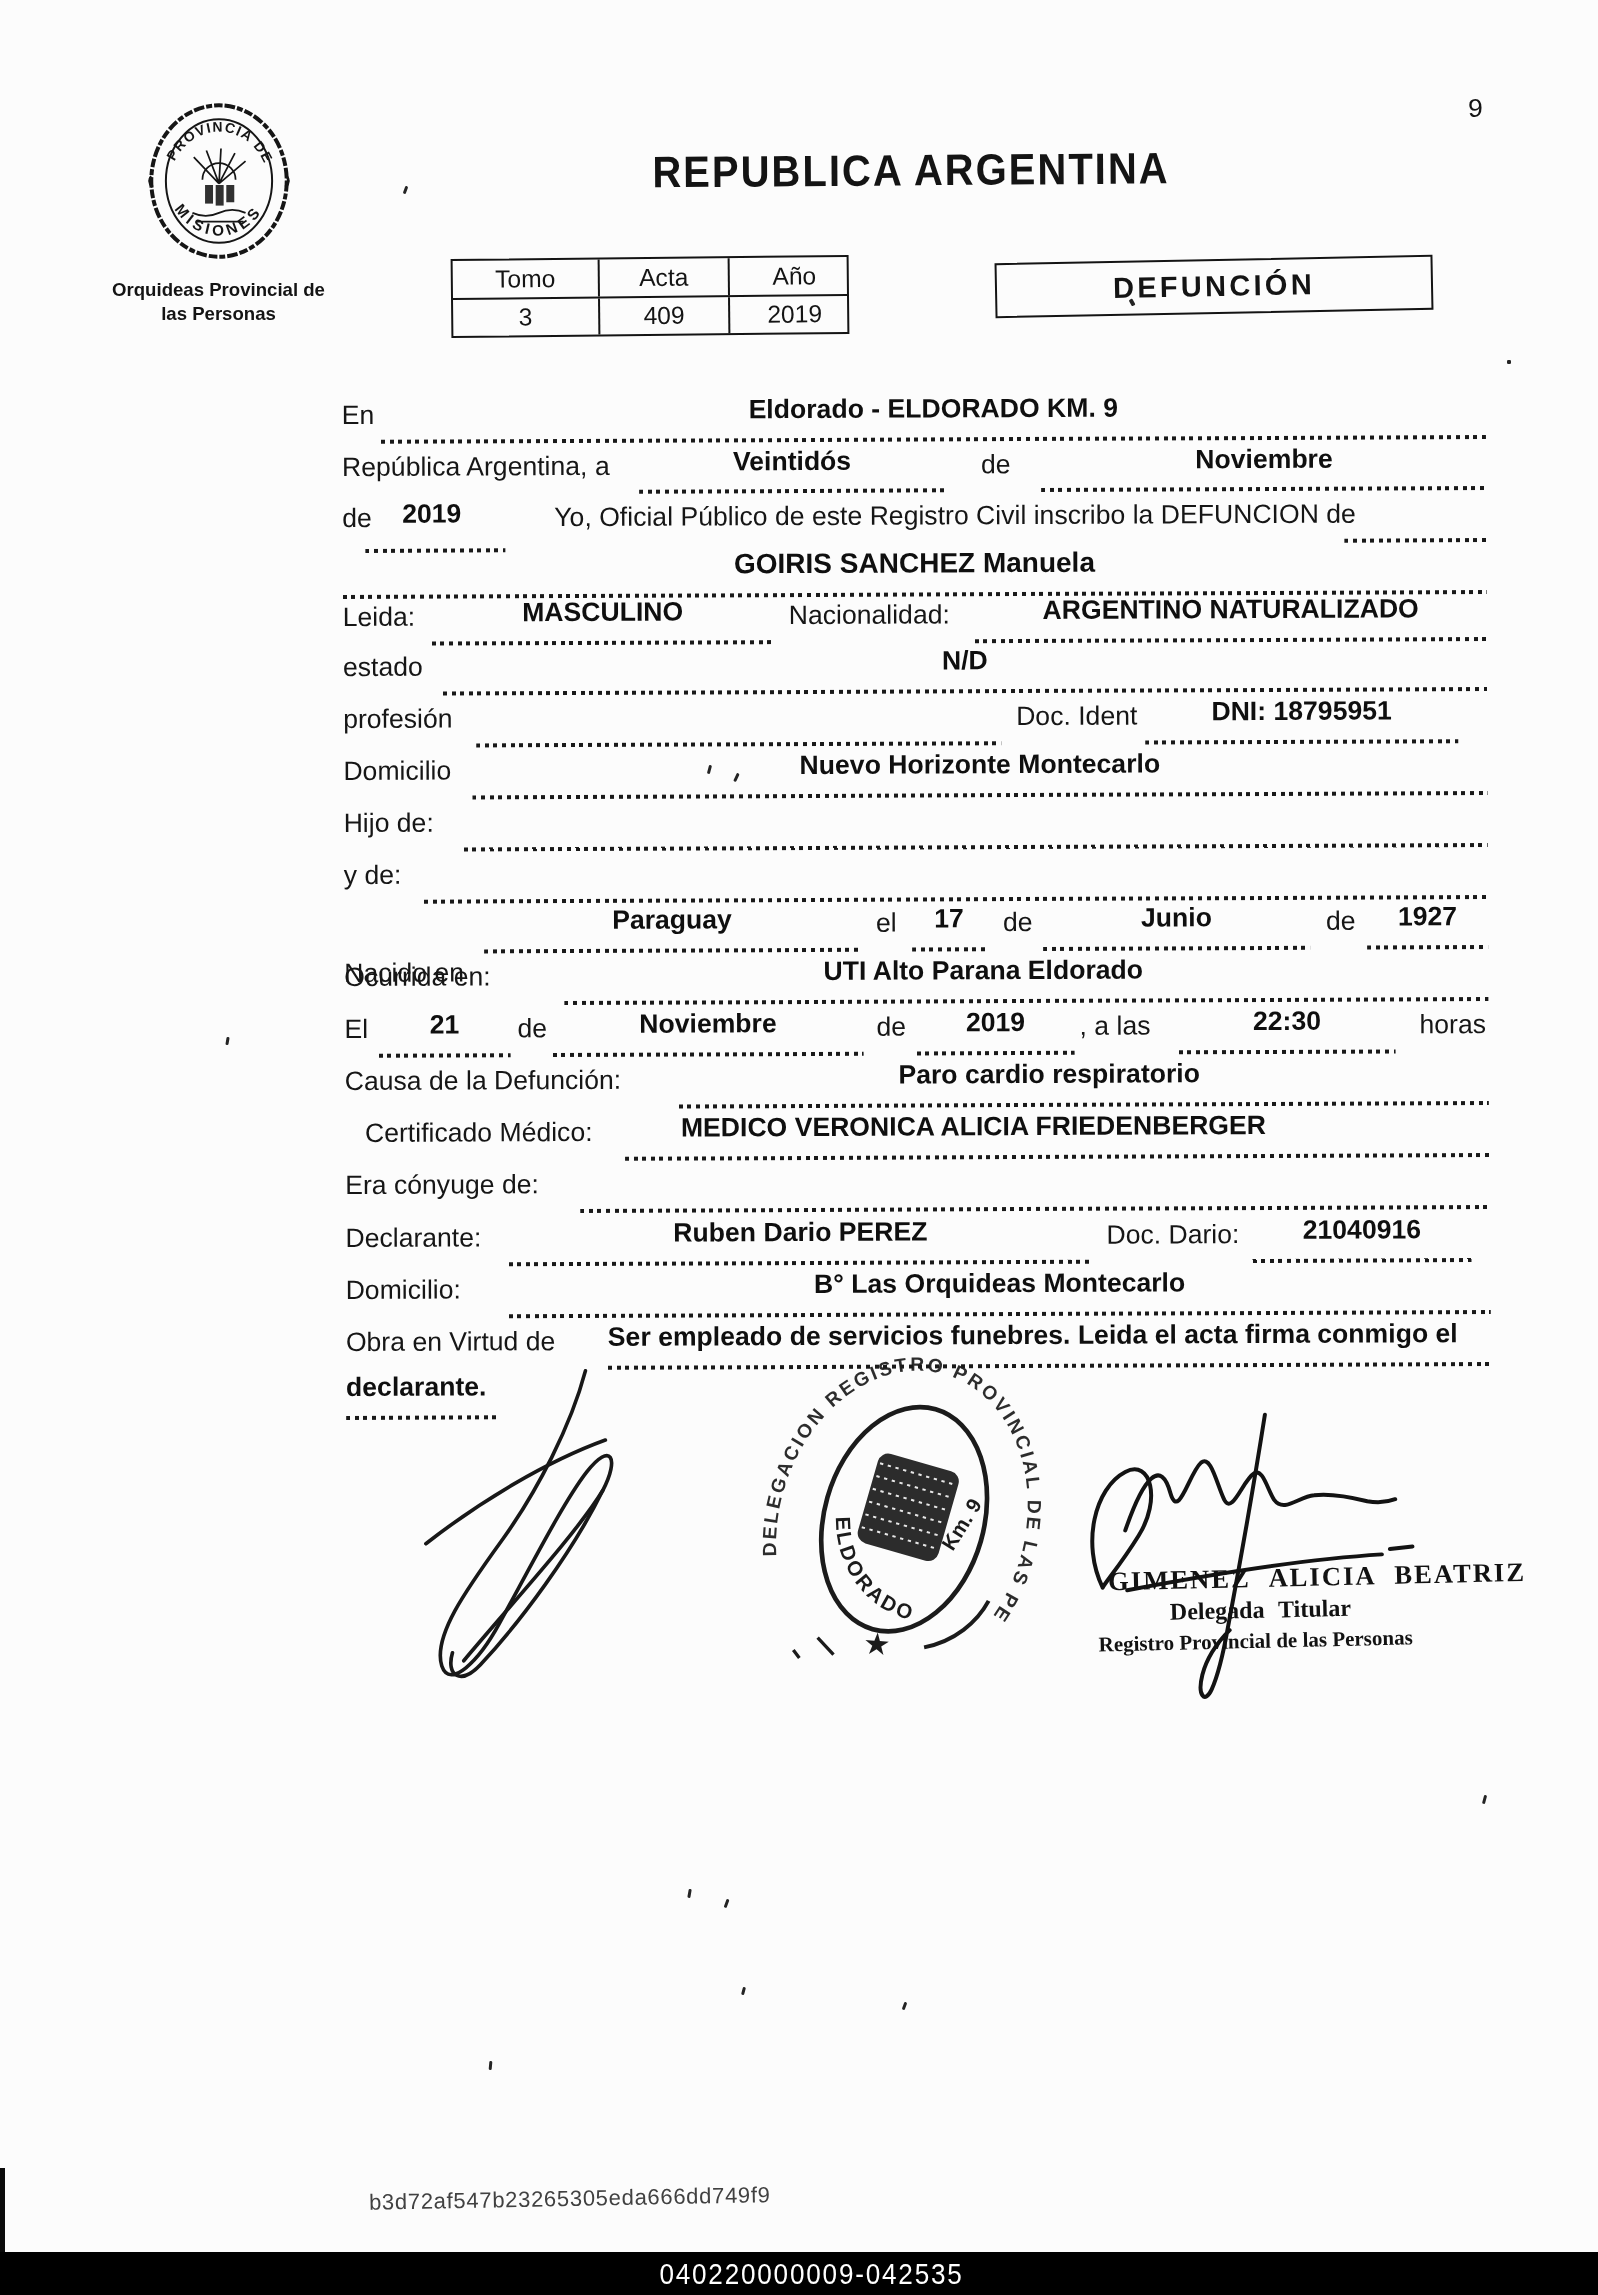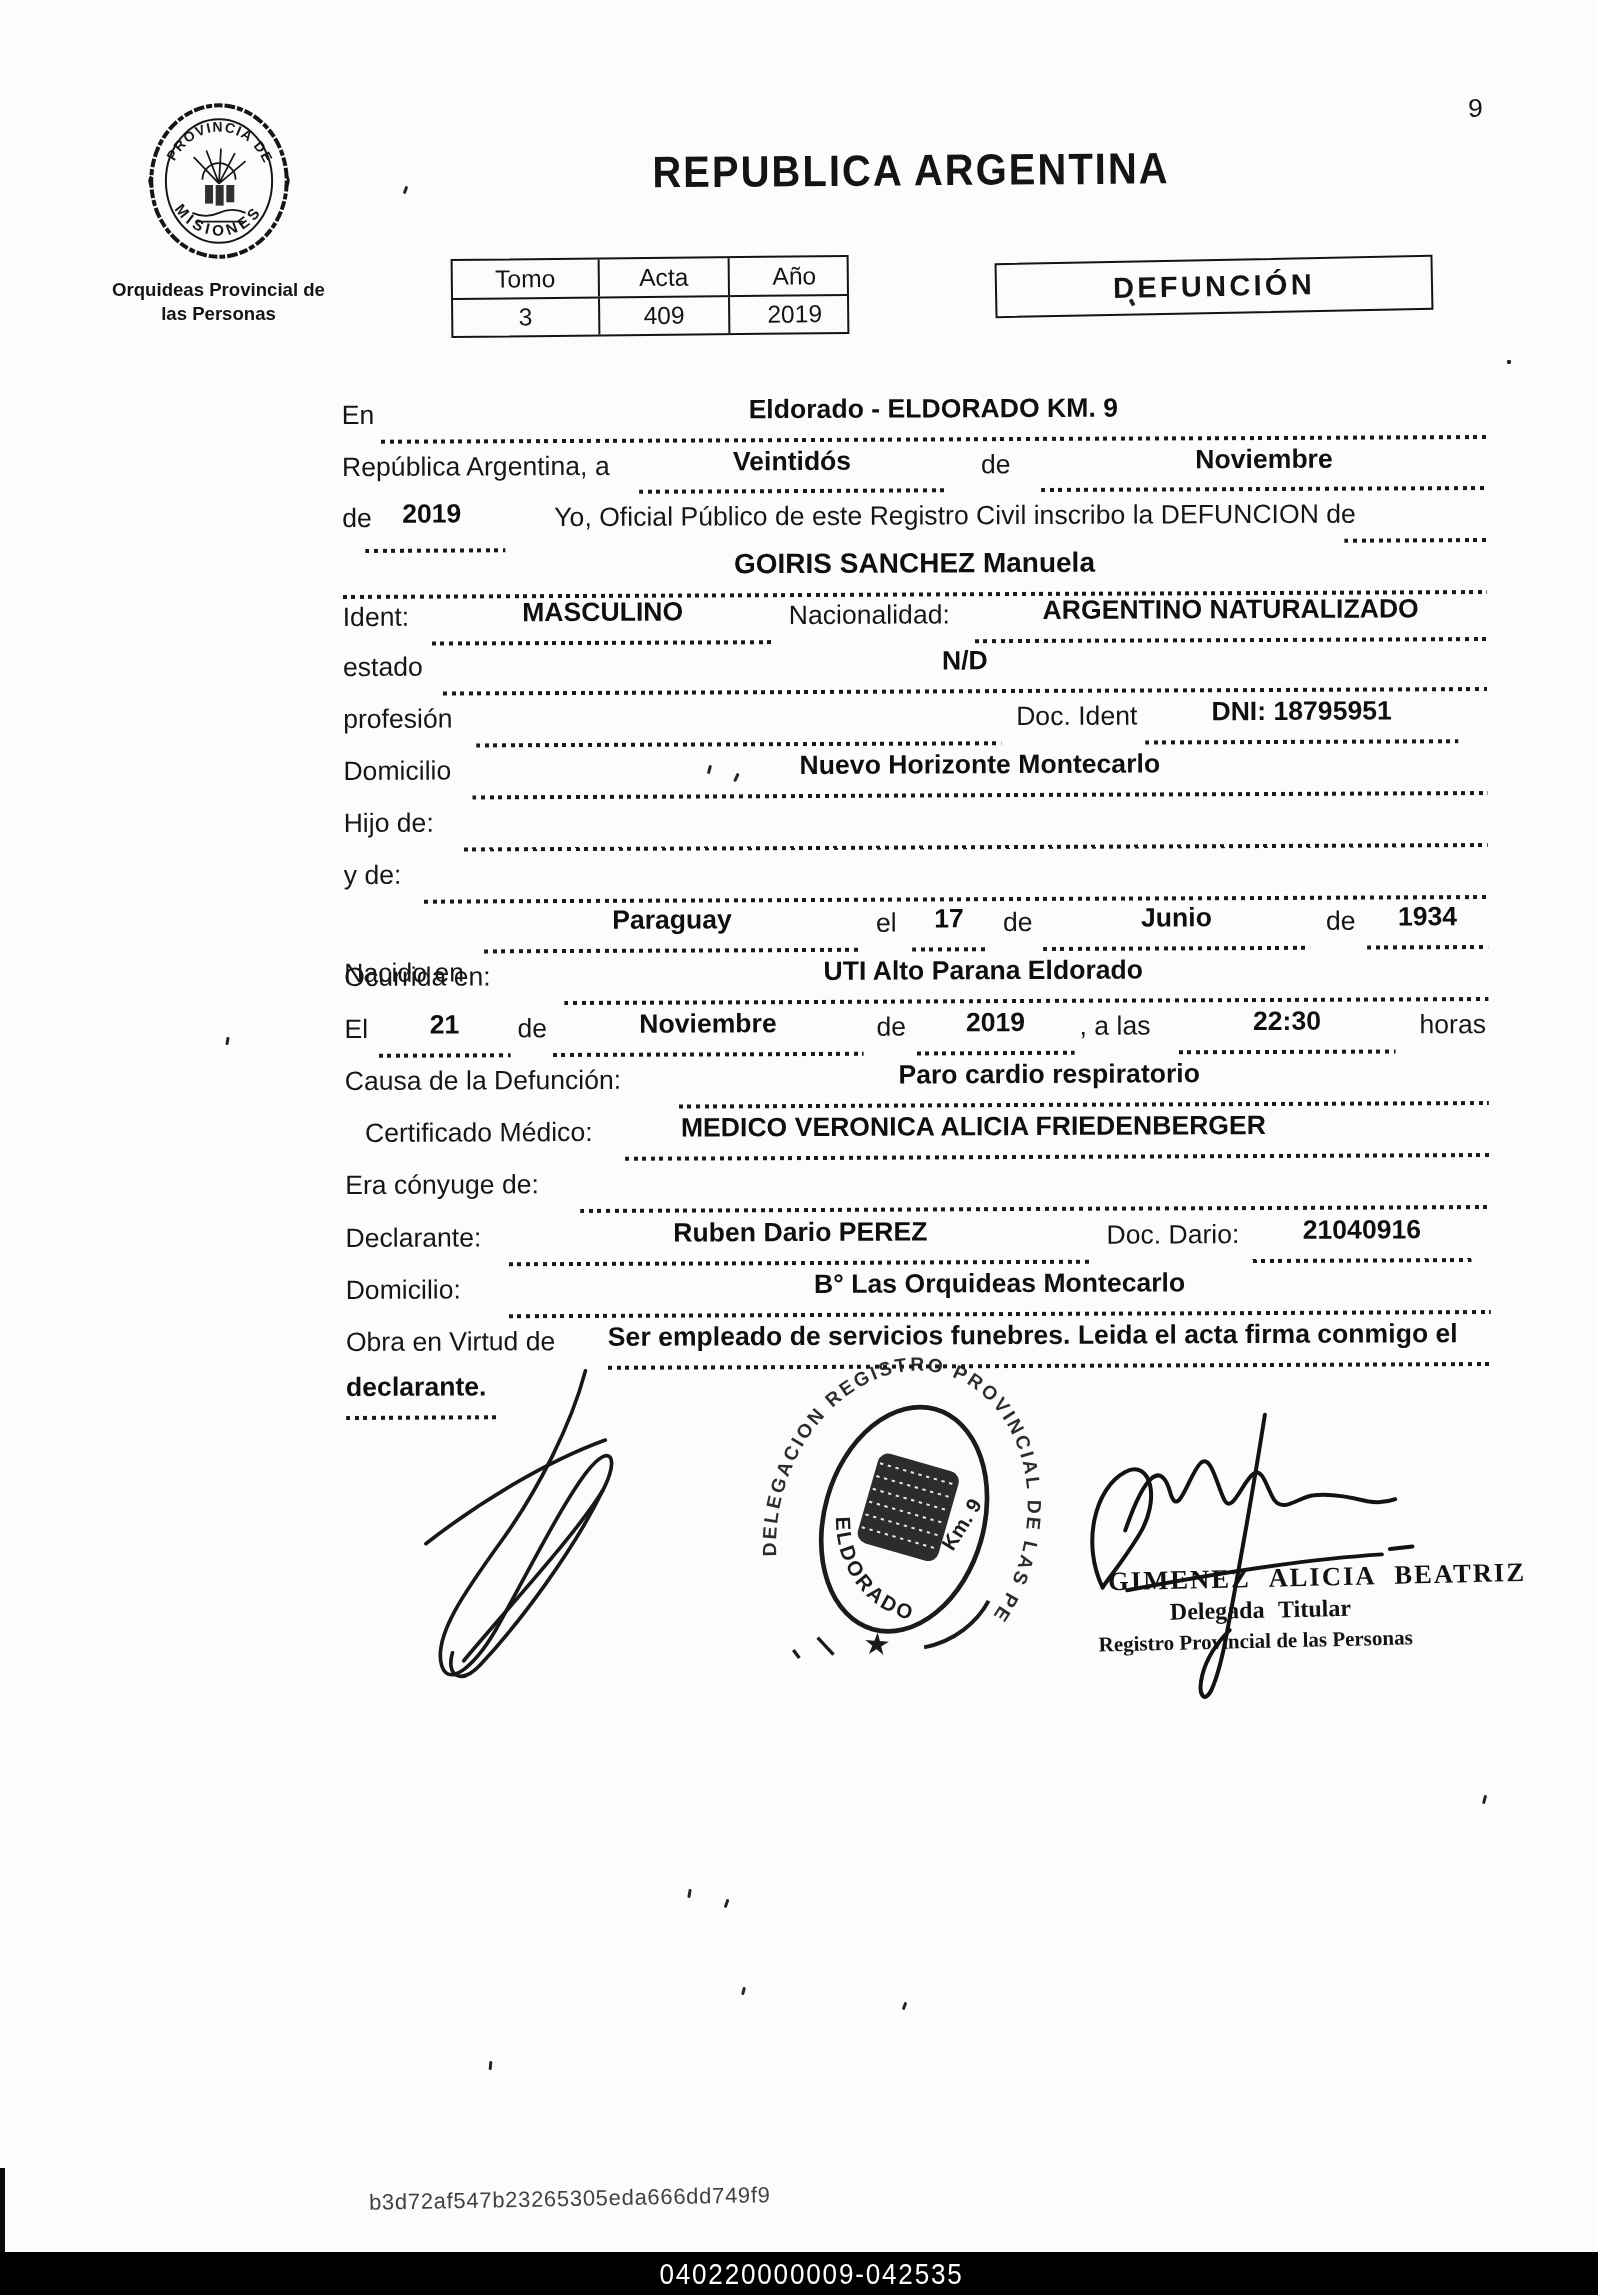--- a/index.html
+++ b/index.html
@@ -105,21 +105,21 @@
 
     <span class="lbl" style="left:340px;top:501px;">de</span>
     <span class="val" style="left:363px;top:497px;width:133px;">2019</span>
     <div class="dots" style="left:363px;top:547px;width:140px;"></div>
     <span class="lbl" style="left:552px;top:501px;">Yo, Oficial Público de este Registro Civil inscribo la DEFUNCION de</span>
     <div class="dots" style="left:1342px;top:541px;width:142px;"></div>
 
     <span class="val" style="left:340px;top:548px;width:1144px;font-size:28px;">GOIRIS SANCHEZ Manuela</span>
     <div class="dots" style="left:340px;top:593px;width:1144px;"></div>
 
-    <span class="lbl" style="left:340px;top:600px;">Ident:</span>
+    <span class="lbl" style="left:340px;top:600px;">Leida:</span>
     <span class="val" style="left:429px;top:596px;width:342px;">MASCULINO</span>
     <div class="dots" style="left:429px;top:640px;width:342px;"></div>
     <span class="lbl" style="left:786px;top:600px;text-align:right;">Nacionalidad:</span>
     <span class="val" style="left:972px;top:596px;width:512px;">ARGENTINO NATURALIZADO</span>
     <div class="dots" style="left:972px;top:640px;width:512px;"></div>
 
     <span class="lbl" style="left:340px;top:650px;">estado</span>
     <span class="val" style="left:440px;top:646px;width:1044px;">N/D</span>
     <div class="dots" style="left:440px;top:690px;width:1044px;"></div>
 
@@ -142,21 +142,21 @@
     <span class="lbl" style="left:340px;top:956px;">Nacido en</span>
     <span class="val" style="left:480px;top:904px;width:376px;">Paraguay</span>
     <div class="dots" style="left:480px;top:948px;width:376px;"></div>
     <span class="lbl" style="left:872px;top:908px;">el</span>
     <span class="val" style="left:908px;top:904px;width:74px;">17</span>
     <div class="dots" style="left:908px;top:948px;width:74px;"></div>
     <span class="lbl" style="left:999px;top:908px;">de</span>
     <span class="val" style="left:1039px;top:904px;width:267px;">Junio</span>
     <div class="dots" style="left:1039px;top:948px;width:267px;"></div>
     <span class="lbl" style="left:1322px;top:908px;">de</span>
-    <span class="val" style="left:1363px;top:904px;width:121px;">1934</span>
+    <span class="val" style="left:1363px;top:904px;width:121px;">1927</span>
     <div class="dots" style="left:1363px;top:948px;width:121px;"></div>
 
     <span class="lbl" style="left:340px;top:960px;">Ocurrida en:</span>
     <span class="val" style="left:467px;top:956px;width:1024px;">UTI Alto Parana Eldorado</span>
     <div class="dots" style="left:560px;top:1000px;width:924px;"></div>
 
     <span class="lbl" style="left:340px;top:1012px;">El</span>
     <span class="val" style="left:374px;top:1008px;width:132px;">21</span>
     <div class="dots" style="left:374px;top:1052px;width:132px;"></div>
     <span class="lbl" style="left:513px;top:1012px;">de</span>

